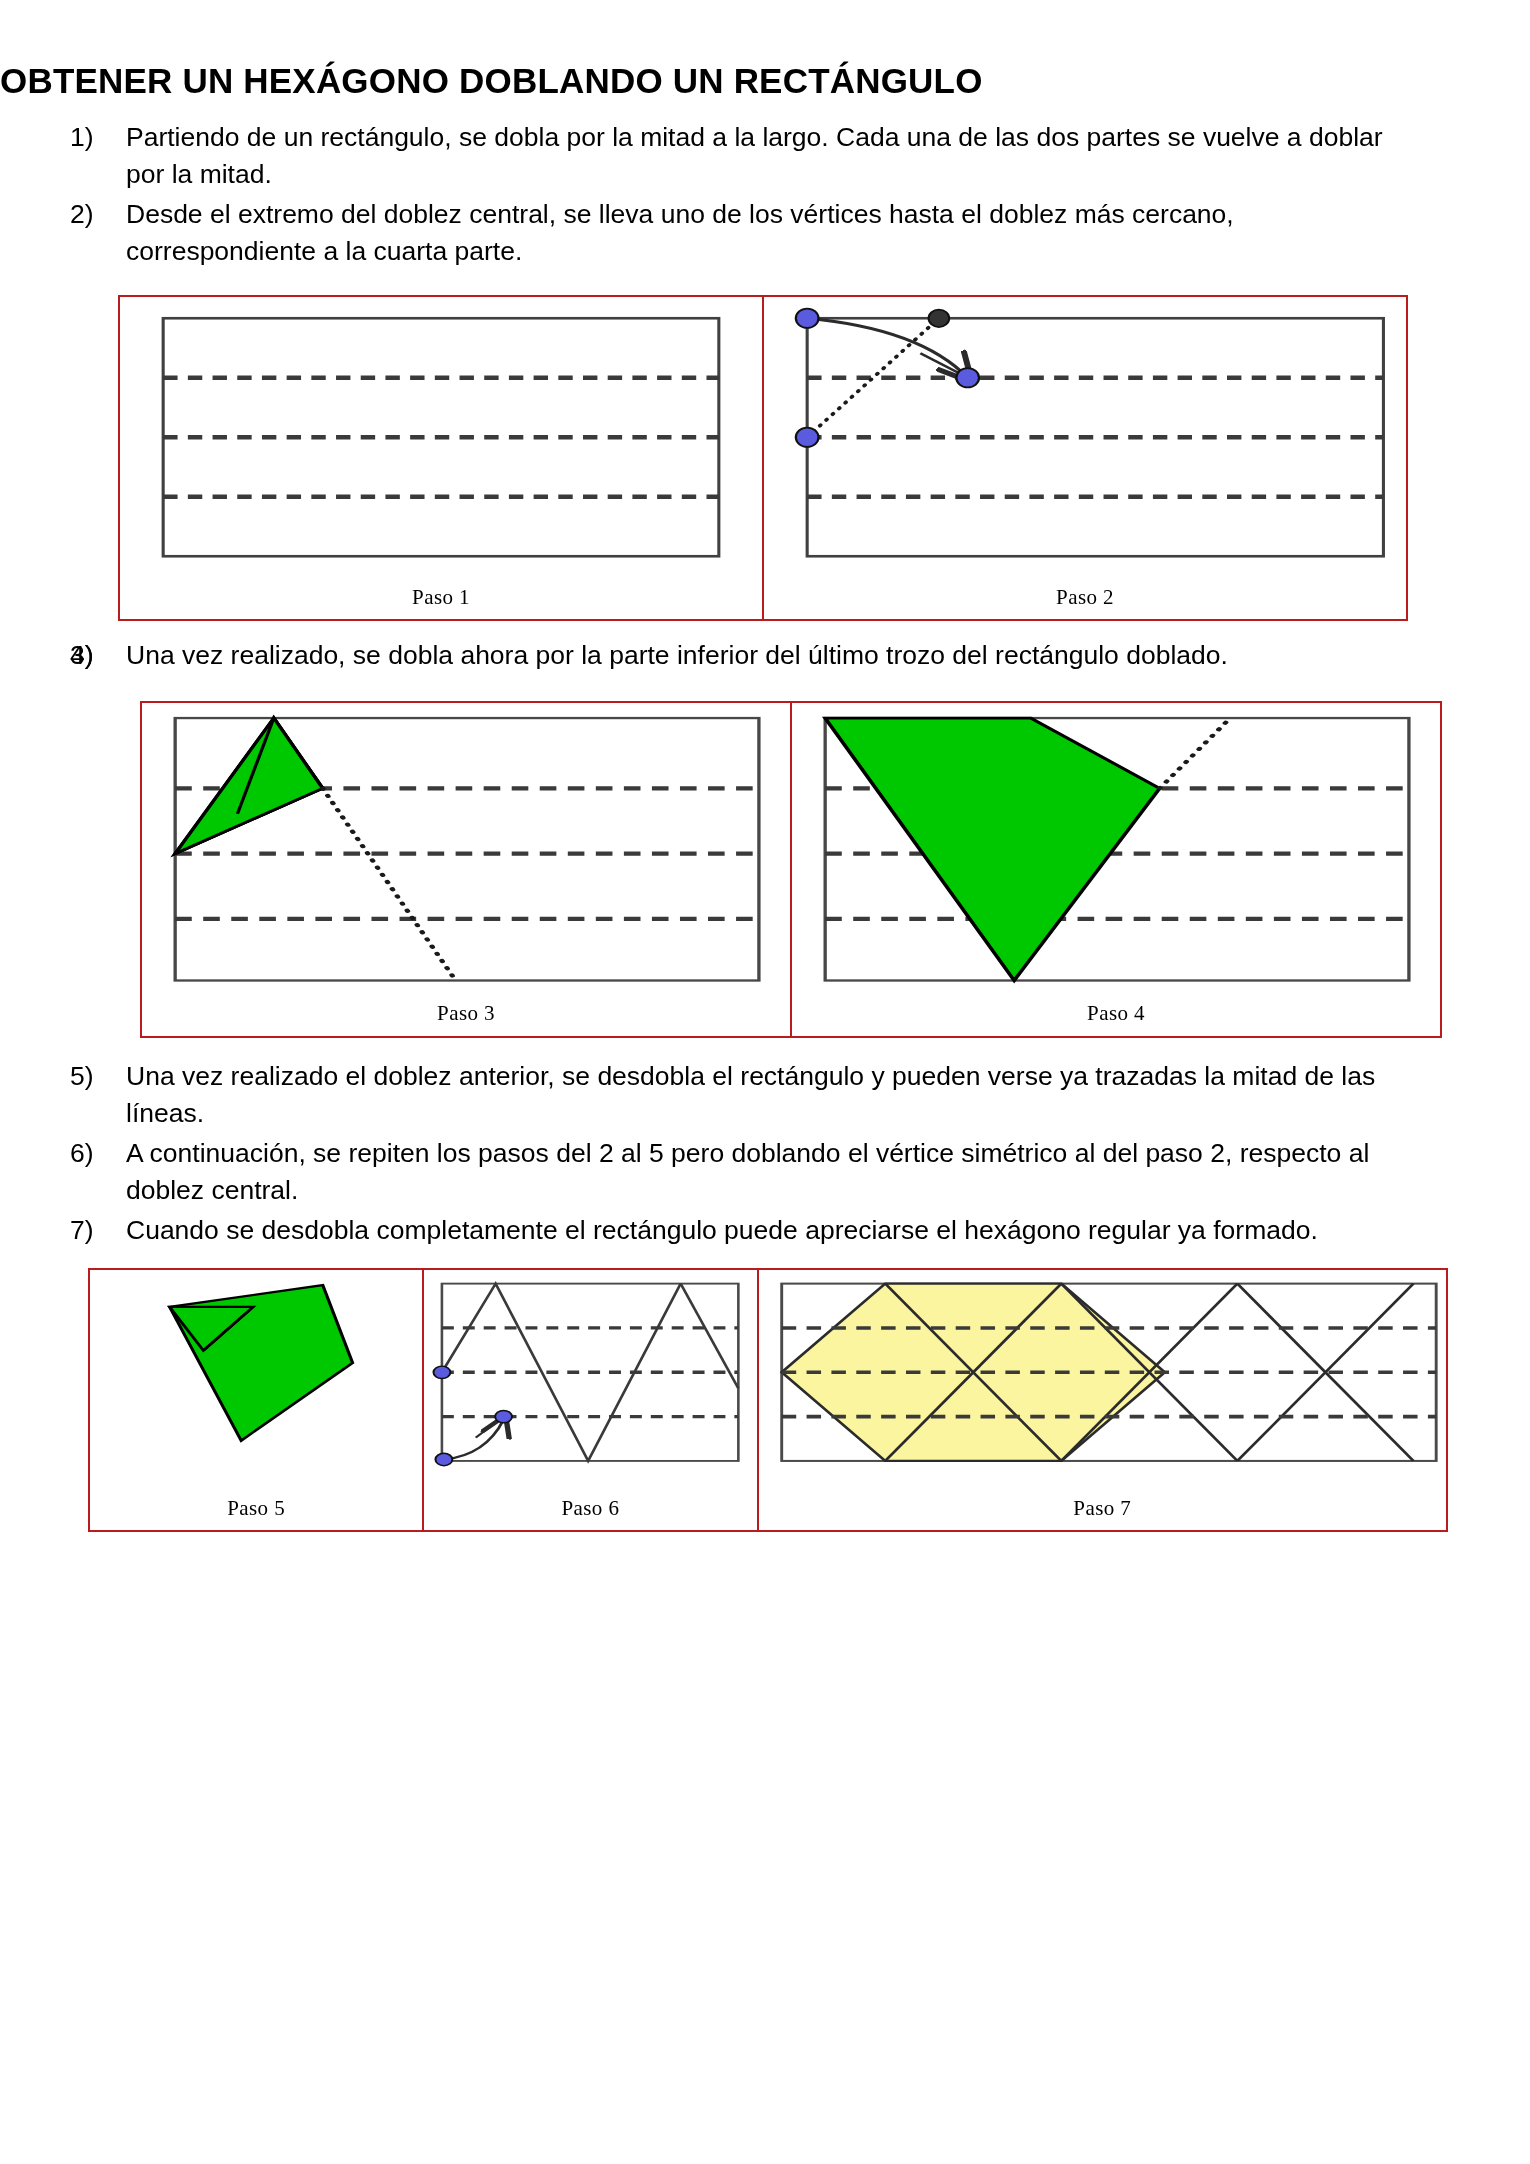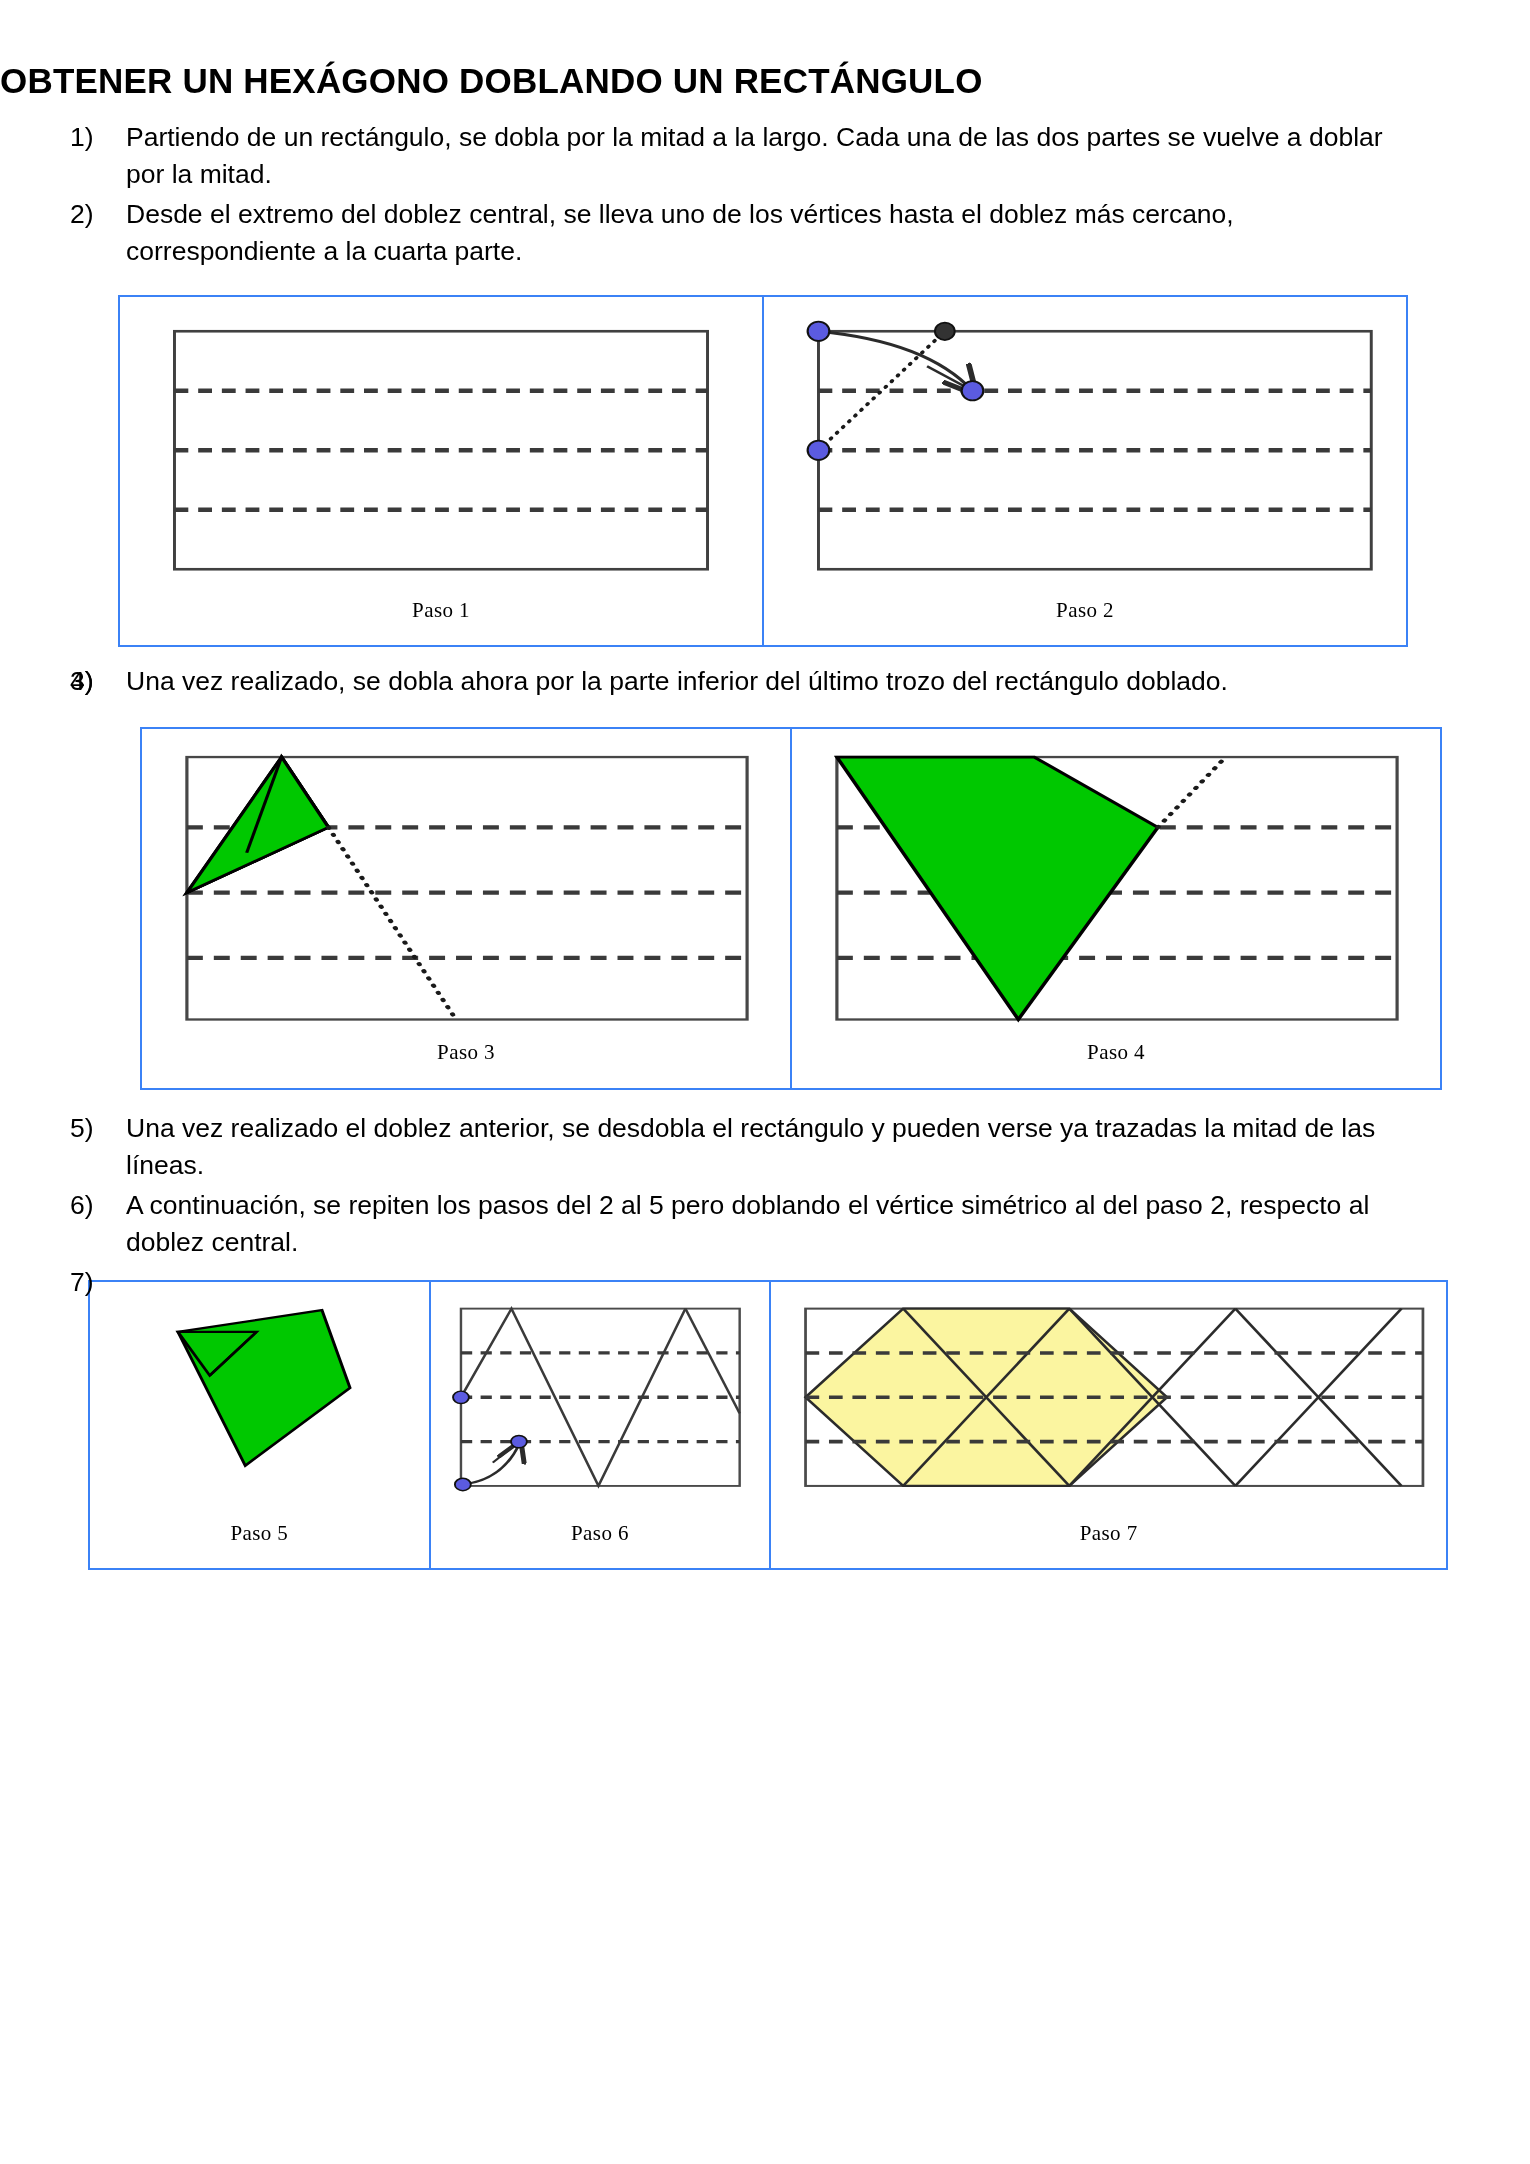--- a/index.html
+++ b/index.html
@@ -53,22 +53,22 @@
   .block-b{margin:16px 0 0 70px;width:1360px;}
   .block-c{margin:20px 0 0 70px;width:1330px;}
 
   
   .fig-table{
     border-collapse:collapse;
     table-layout:fixed;
     border:2.5px solid #000;
   }
   .fig-table td{
-    border:2px solid #3b82f6;
-    padding:15px;
+    border:2px solid #b91c1c;
+    padding:2px;
     vertical-align:middle;
     background:#fff;
   }
   .cap{
     text-align:center;
     font-family:"Liberation Serif", serif;
     font-size:21px;
     line-height:1.45;
     padding:3px 0 5px 0;
     letter-spacing:.4px;
@@ -203,20 +203,21 @@
     <li>
       <span class="num">5)</span>
       <span>Una vez realizado el doblez anterior, se desdobla el rectángulo y pueden verse ya trazadas la mitad de las líneas.</span>
     </li>
     <li>
       <span class="num">6)</span>
       <span>A continuación, se repiten los pasos del 2 al 5 pero doblando el vértice simétrico al del paso 2, respecto al doblez central.</span>
     </li>
     <li>
       <span class="num">7)</span>
+      <span>Cuando se desdobla completamente el rectángulo puede apreciarse el hexágono regular ya formado.</span>
     </li>
   </ul>
 
   <table class="fig-table table3">
     <tbody>
         <tr>
       <td class="t3a">
         <span class="figwrap">
         <svg viewBox="0 0 330 300" width="100%" height="218" preserveAspectRatio="none">
           <polygon points="78,48 232,18 262,125 150,232" fill="#00C800" stroke="#000" stroke-width="3.2"></polygon>

